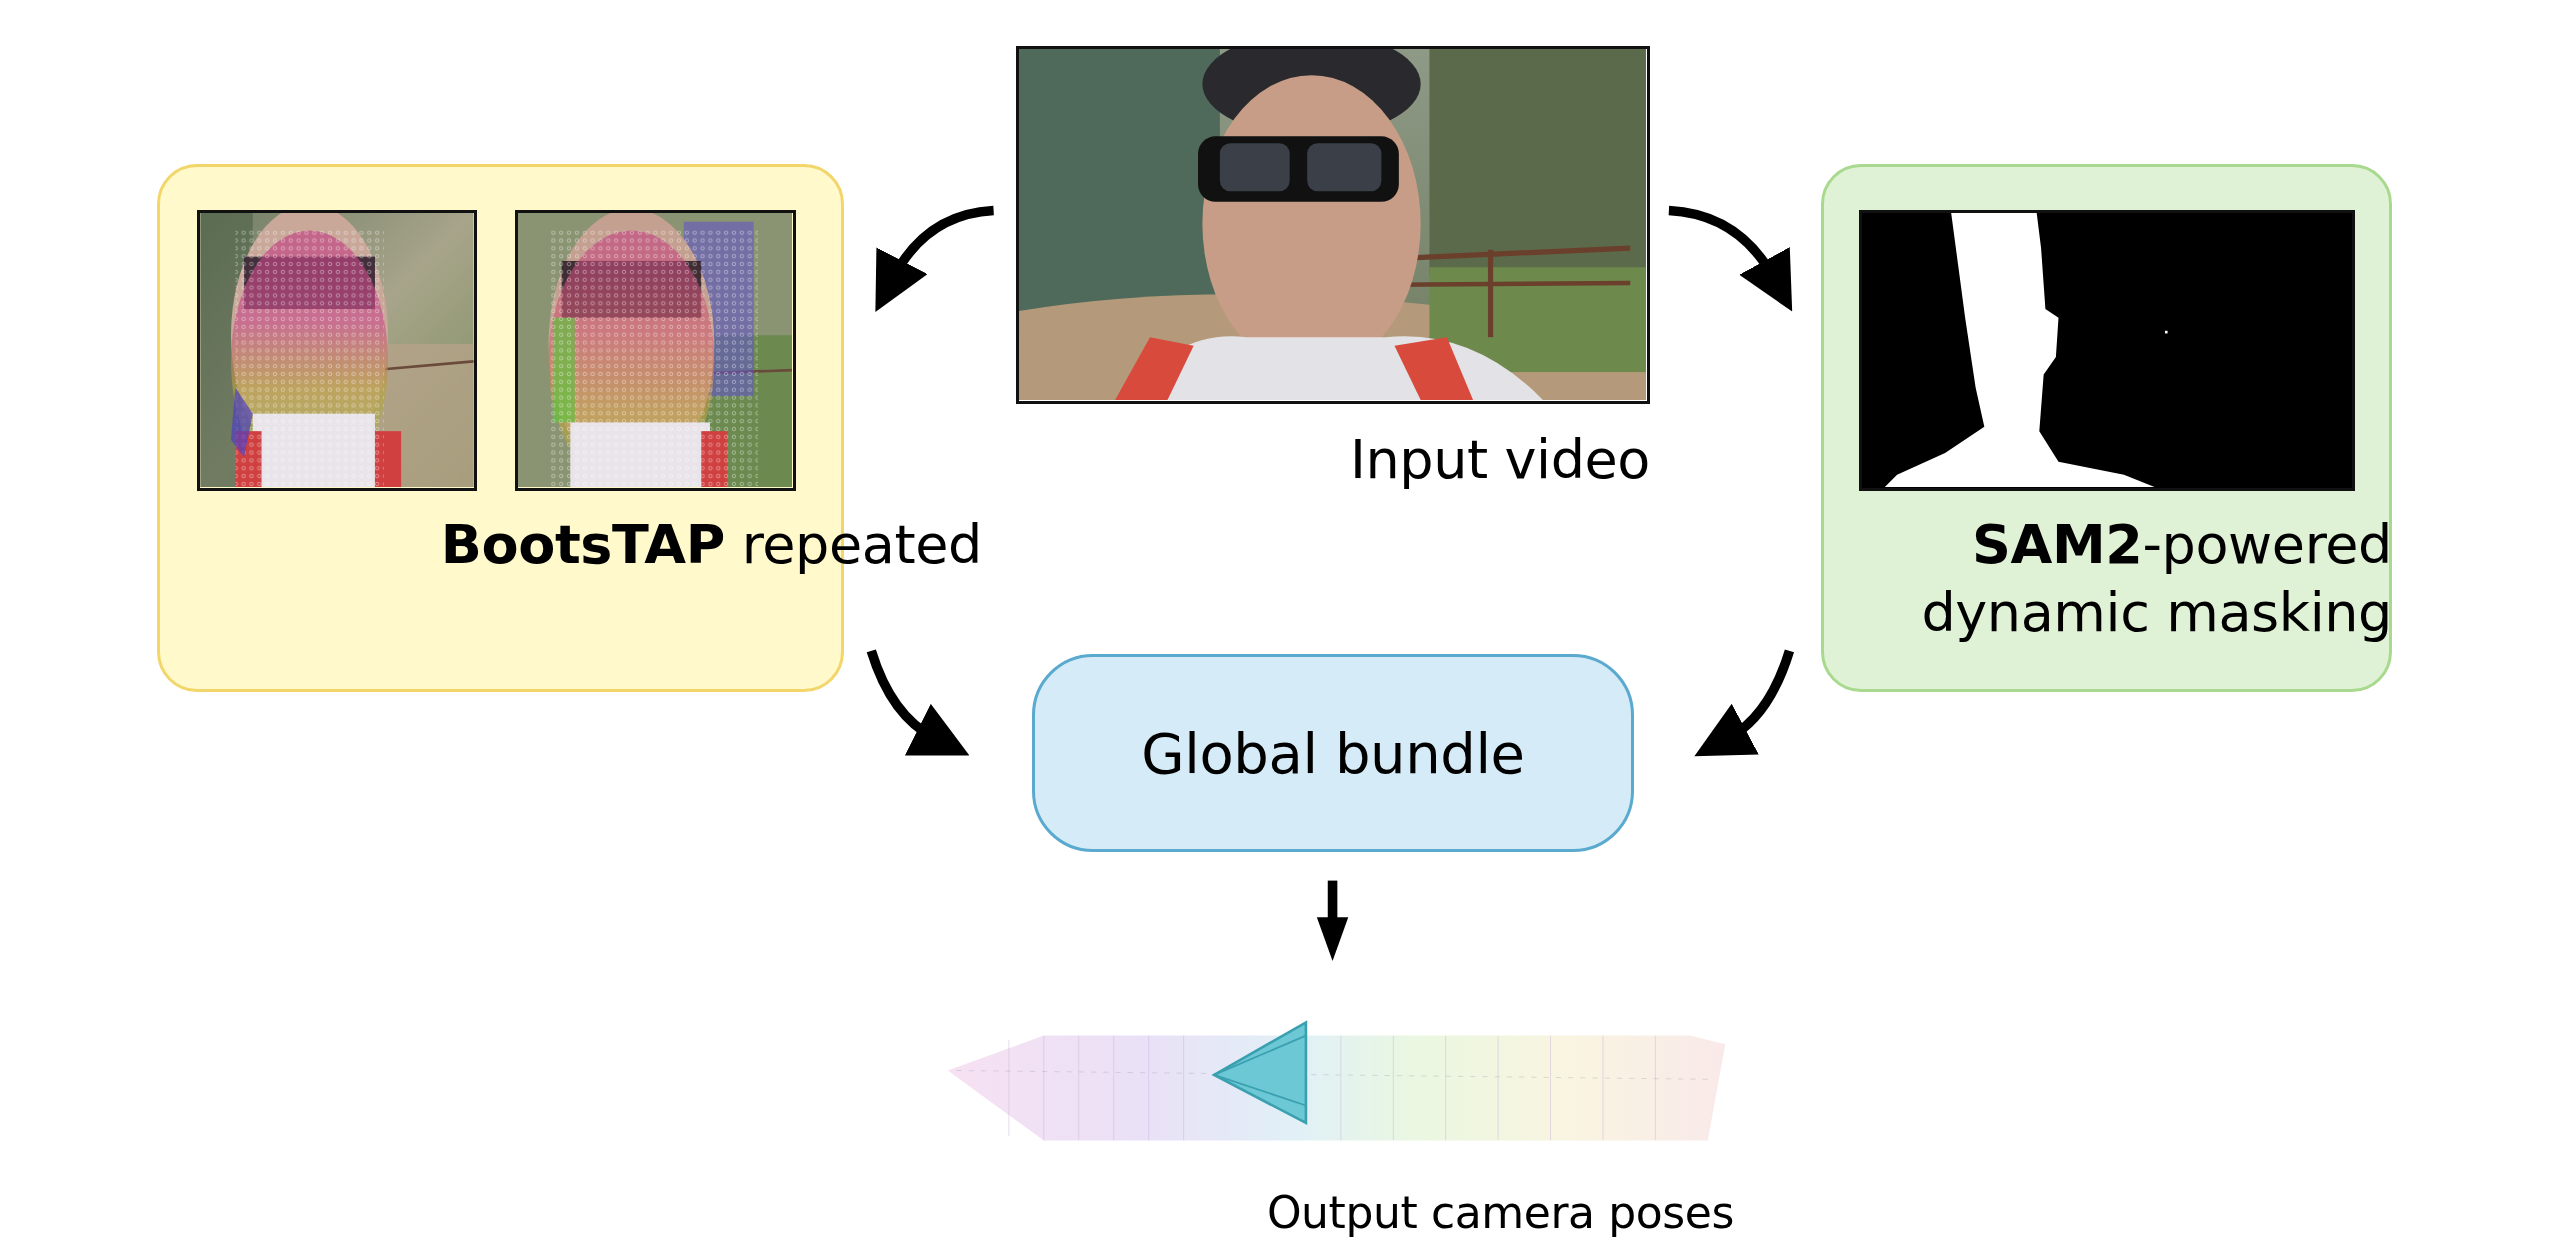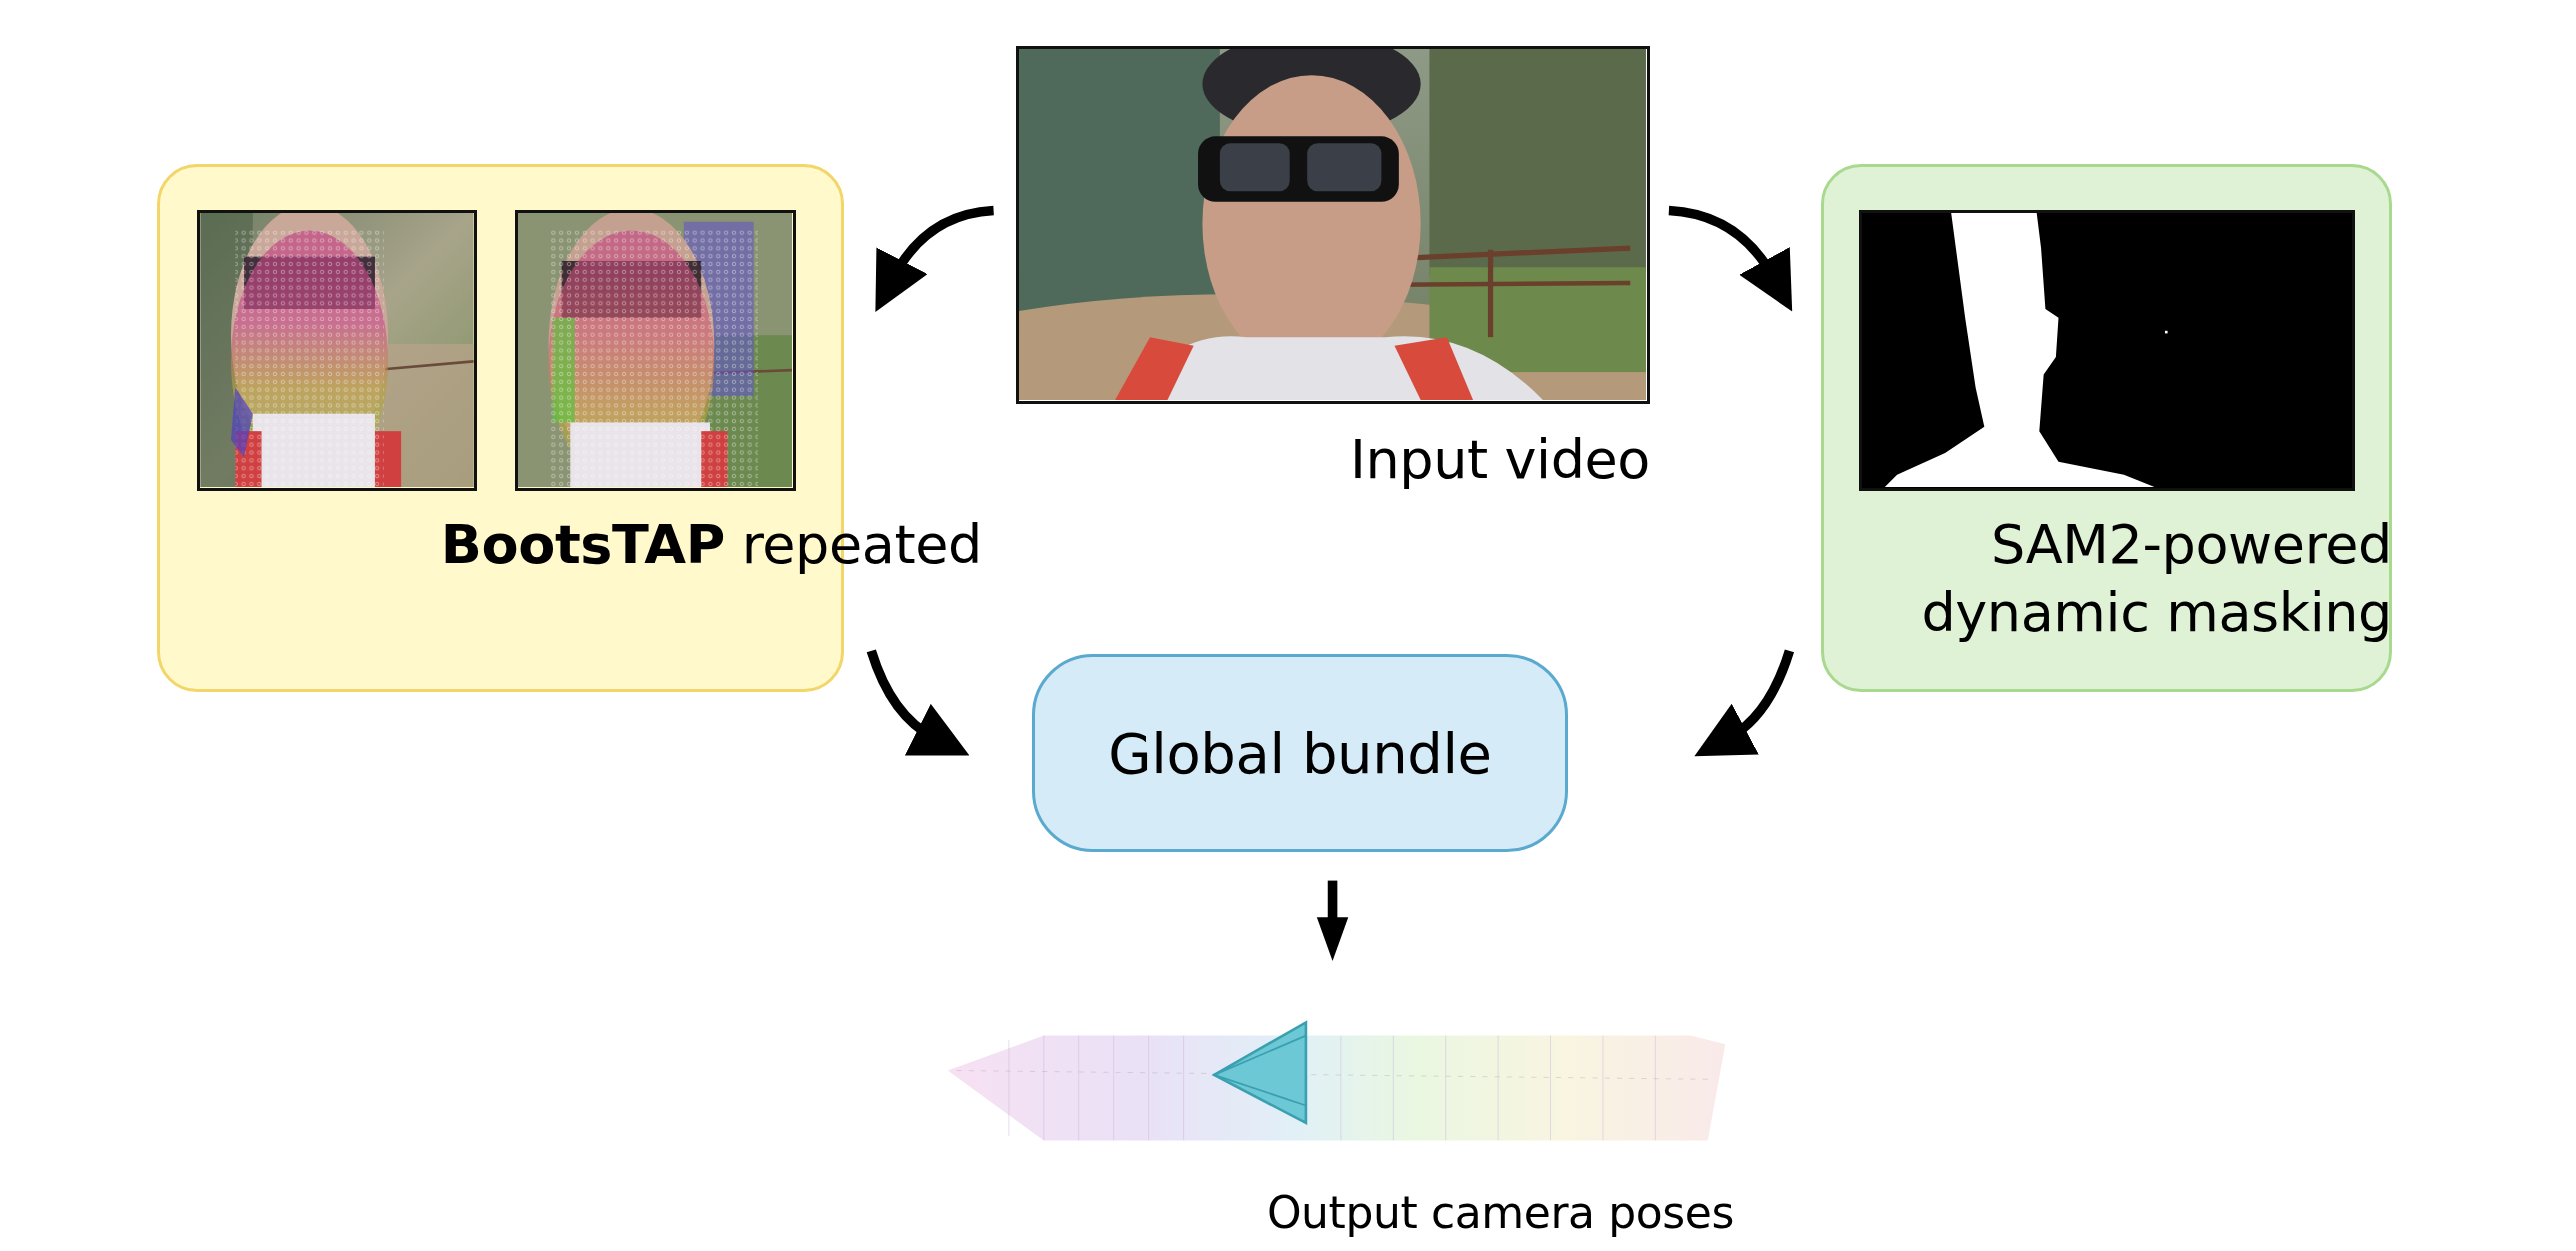--- a/index.html
+++ b/index.html
@@ -4,21 +4,21 @@
 <style>
   html, body { margin:0; padding:0; background:#ffffff; }
   body { width:2576px; height:1251px; position:relative; overflow:hidden;
          font-family:"DejaVu Sans", "Liberation Sans", sans-serif; color:#000; }
   .abs { position:absolute; }
   .box { position:absolute; box-sizing:border-box; border-radius:40px; }
   .yellow { left:157px; top:164px; width:687px; height:528px;
             background:#fff9cc; border:3.5px solid #f2d66a; }
   .green { left:1821px; top:164px; width:571px; height:528px;
            background:#dff2d6; border:3.5px solid #a9d98f; }
-  .blue { left:1032px; top:654px; width:536px; height:198px;
+  .blue { left:1032px; top:654px; width:602px; height:198px;
           background:#d5ecf8; border:3.5px solid #5aa9cf; border-radius:61px;
           display:flex; align-items:center; justify-content:center; text-align:center; }
   .caption { position:absolute; text-align:right; font-size:54px; line-height:68px; letter-spacing:-0.4px; }
   .frame { position:absolute; box-sizing:border-box; border:3.5px solid #111; overflow:hidden; }
   svg { display:block; }
 </style>
 </head>
 <body>
 
 <div class="box yellow"></div>
@@ -114,21 +114,21 @@
 
 <div class="box green"></div>
 <div class="frame" style="left:1859px; top:210px; width:496px; height:281px; background:#000;">
   <svg width="489" height="274" viewBox="0 0 560 314">
     <rect width="560" height="314" fill="#000"></rect>
     <path d="M102 0 L200 0 L205 40 L210 110 L225 120 L222 165 L208 185 L203 250 L225 285 L300 300 L350 320 L20 320 L40 300 L95 275 L140 245 L130 200 L118 120 L110 60 Z" fill="#fff"></path>
     <rect x="347" y="135" width="3" height="3" fill="#fff"></rect>
   </svg>
 </div>
 <div class="caption" style="left:1821px; top:511px; width:571px;">
-  <span style="font-weight:normal;">SAM2</span><span>-powered</span><br>
+  <span style="font-weight:bold;">SAM2</span><span>-powered</span><br>
   <span>dynamic masking</span>
 </div>
 
 <div class="box blue">
   <div class="caption" style="position:static; font-size:56px; line-height:75px;">
     <span>Global bundle</span><br>
   </div>
 </div>
 
 <svg class="abs" style="left:0; top:0;" width="2576" height="1251" viewBox="0 0 2948 1432">

